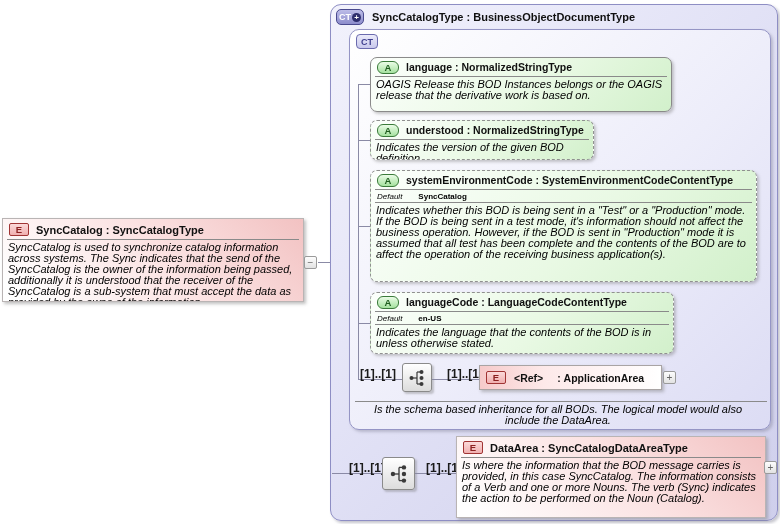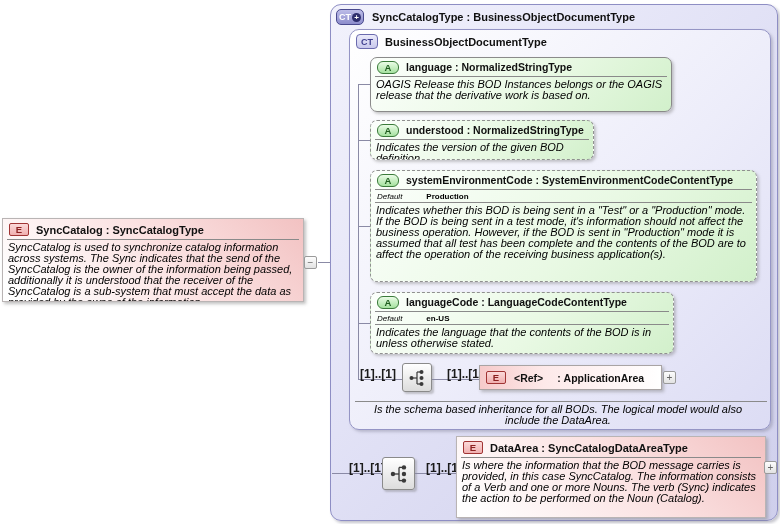--- a/index.html
+++ b/index.html
@@ -60,21 +60,21 @@
     box-shadow:2px 2px 3px rgba(120,120,120,.45); overflow:hidden; }
   .ref-box { position:absolute; border:1px solid #a9a4a4; display:flex; align-items:center; gap:8px;
     padding:0 6px; background:linear-gradient(90deg,#f6caca 0%, #fde9e9 35%, #ffffff 100%);
     box-shadow:2px 2px 3px rgba(120,120,120,.45); }
 
   
   .attr-box { position:absolute; border:1px solid #8a8a8a; border-radius:7px;
     background:linear-gradient(135deg,#fcfffc 0%, #e9f9e4 55%, #d2f0cb 100%);
     box-shadow:2px 2px 3px rgba(120,120,120,.4); overflow:hidden; }
   .attr-box.optional { border-style:dashed; border-color:#909090; }
-  .default-row { display:flex; align-items:baseline; gap:24px; padding:2px 6px 1px; }
+  .default-row { display:flex; align-items:baseline; gap:16px; padding:2px 6px 1px; }
   .default-label { font-style:italic; font-size:8px; color:#000; }
   .default-value { font-weight:bold; font-size:8px; color:#000; }
 
   
   .seq-icon { position:absolute; border:1px solid #8a8a8a; border-radius:3px;
     background:linear-gradient(180deg,#ffffff,#dcdcdc); box-shadow:2px 2px 2px rgba(110,110,110,.35);
     display:flex; align-items:center; justify-content:center; }
 
   .inner-doc-rule { position:absolute; left:5px; top:371px; width:412px; height:1px; background:#8a8a8a; }
   .inner-doc { position:absolute; left:2px; top:372px; width:412px;text-align:center; }
@@ -101,21 +101,20 @@
       <span class="icon-ctplus">
         <span>CT</span>
           <span class="plus-circle">+</span>
       </span>
       <span class="box-title">SyncCatalogType : BusinessObjectDocumentType</span>
     </div>
 
     <div class="inner-container">
       <div class="inner-header">
         <span class="icon-ct">CT</span>
-        <span class="box-title">BusinessObjectDocumentType</span>
       </div>
 
       <div class="vline" style="left:8px; top:54px; height:296px;"></div>
       <div class="hline" style="left:8px; top:54px; width:12px;"></div>
       <div class="hline" style="left:8px; top:110px; width:12px;"></div>
       <div class="hline" style="left:8px; top:196px; width:12px;"></div>
       <div class="hline" style="left:8px; top:293px; width:12px;"></div>
 
       <div class="attr-box" style="left:20px; top:27px; width:302px; height:55px;">
         <div class="title-row" style="padding:3px 6px 2px;">
@@ -136,21 +135,21 @@
       </div>
 
       <div class="attr-box optional" style="left:20px; top:140px; width:387px; height:112px;">
         <div class="title-row" style="padding:3px 6px 2px;">
           <span class="icon-a">A</span>
           <span class="attr-title center" style="white-space:normal;">systemEnvironmentCode : SystemEnvironmentCodeContentType</span>
         </div>
         <div class="rule"></div>
         <div class="default-row">
           <span class="default-label">Default</span>
-          <span class="default-value">Production</span>
+          <span class="default-value">SyncCatalog</span>
         </div>
         <div class="rule"></div>
         <div class="doc">Indicates whether this BOD is being sent in a "Test" or a "Production" mode. If the BOD is being sent in a test mode, it's information should not affect the business operation. However, if the BOD is sent in "Production" mode it is assumed that all test has been complete and the contents of the BOD are to affect the operation of the receiving business application(s).</div>
       </div>
 
       <div class="attr-box optional" style="left:20px; top:262px; width:304px; height:62px;">
         <div class="title-row" style="padding:3px 6px 2px;">
           <span class="icon-a">A</span>
           <span class="attr-title">languageCode : LanguageCodeContentType</span>
         </div>

